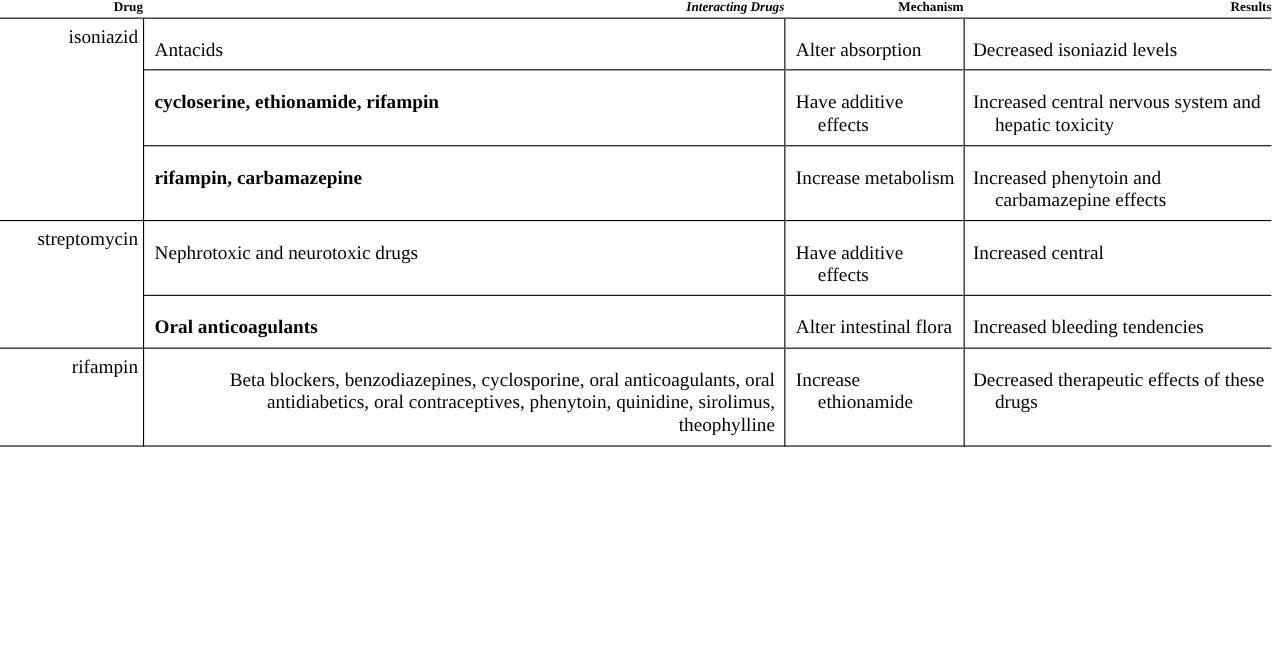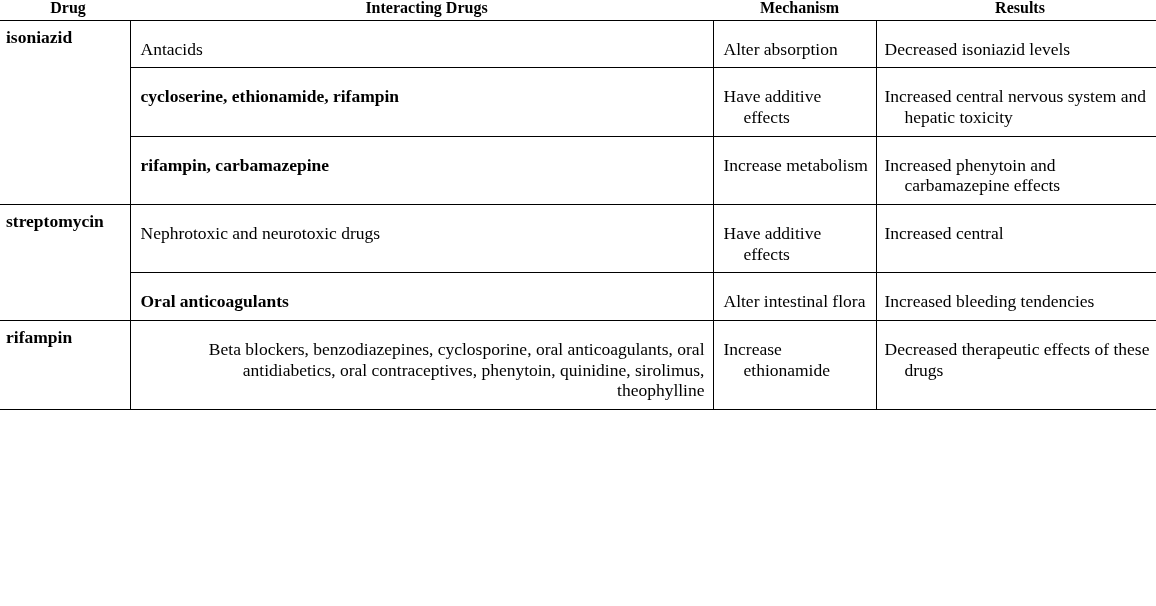--- a/index.html
+++ b/index.html
@@ -31,47 +31,48 @@
 
   
   col.col-drug       { width: 130px; }
   col.col-interact   { width: 583px; }
   col.col-mechanism  { width: 163px; }
   col.col-results    { width: 280px; }
 
   
   thead th {
     font-weight: bold;
-    text-align: center;
+    text-align: right;
     vertical-align: bottom;
     padding: 0 0 3px 0;
-    font-size: 16px;
+    font-size: 12px;
     line-height: 1.05;
     border-bottom: 1.6px solid #000;
   }
   th.h-drug      { padding-left: 6px; }
-  th.h-interact  { padding-left: 10px; }
+  th.h-interact  { padding-left: 10px; font-style: italic; }
   th.h-mechanism { padding-left: 10px; }
   th.h-results   { padding-left: 8px; }
 
   
   tbody td {
     vertical-align: top;
     font-size: 17.5px;
     line-height: 1.18;
     padding: 0;
   }
 
   
   td.cell-drug {
-    font-weight: bold;
+    font-weight: normal;
     padding: 6px 4px 4px 6px;
     border-right: 1.6px solid #000;
     white-space: nowrap;
     vertical-align: top;
+    text-align: right;
   }
 
   
   td.cell-interact {
     padding: 18px 8px 8px 10px;
     border-right: 1.6px solid #000;
   }
   td.cell-interact.bold  { font-weight: bold; }
 
   

